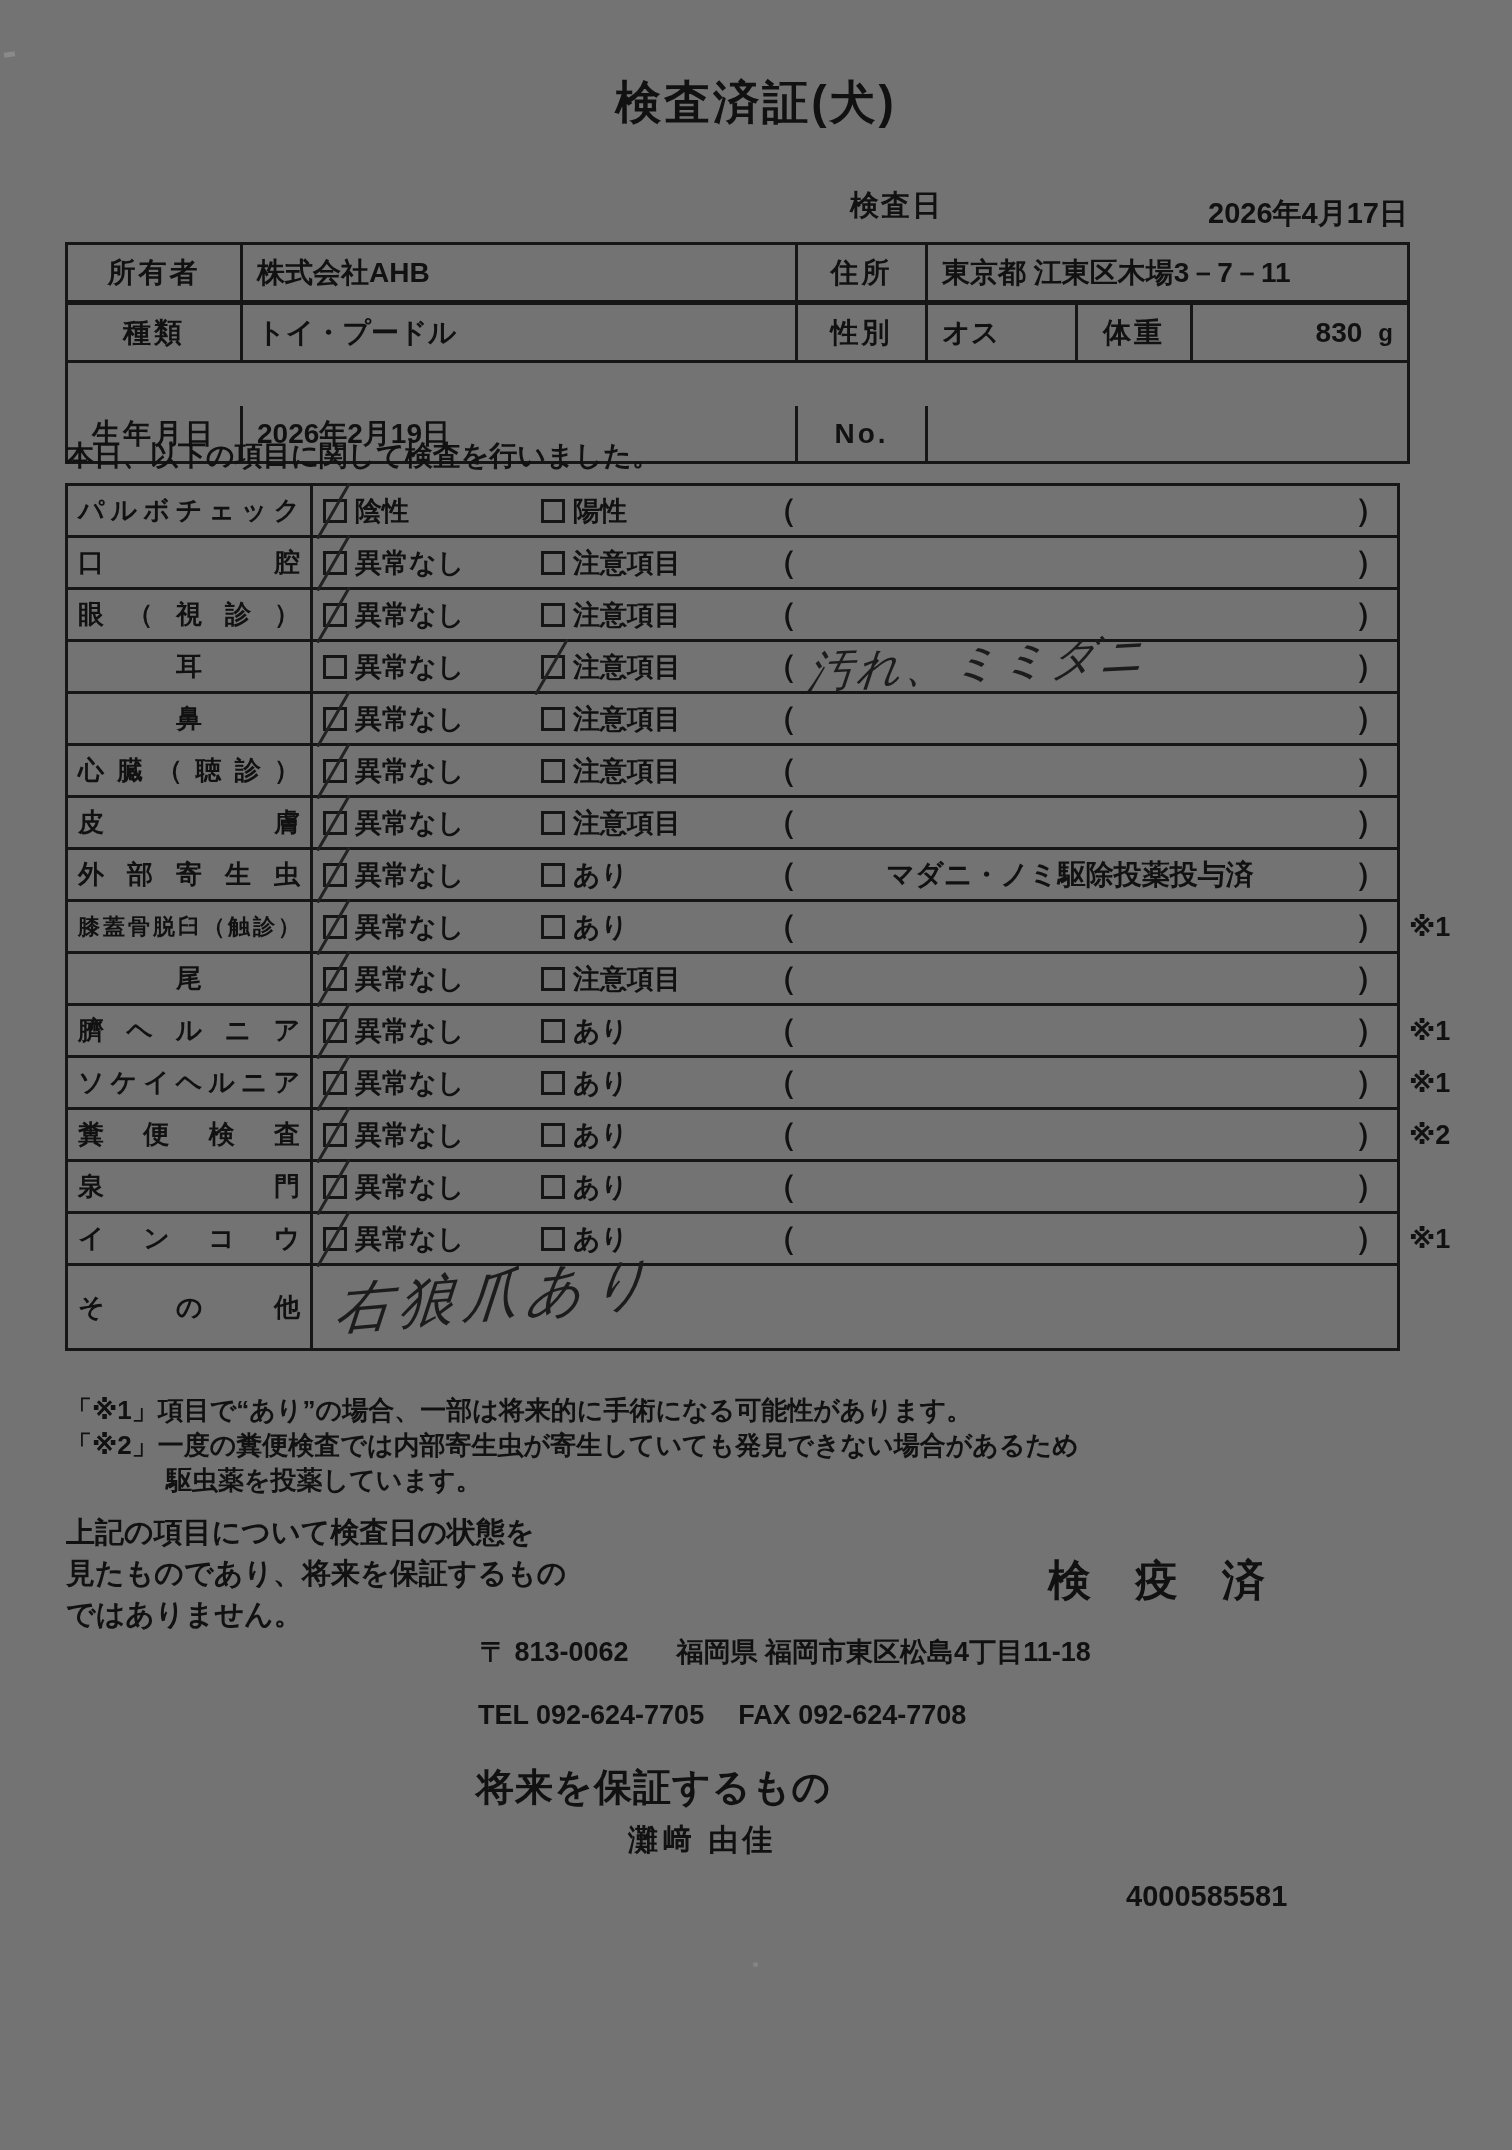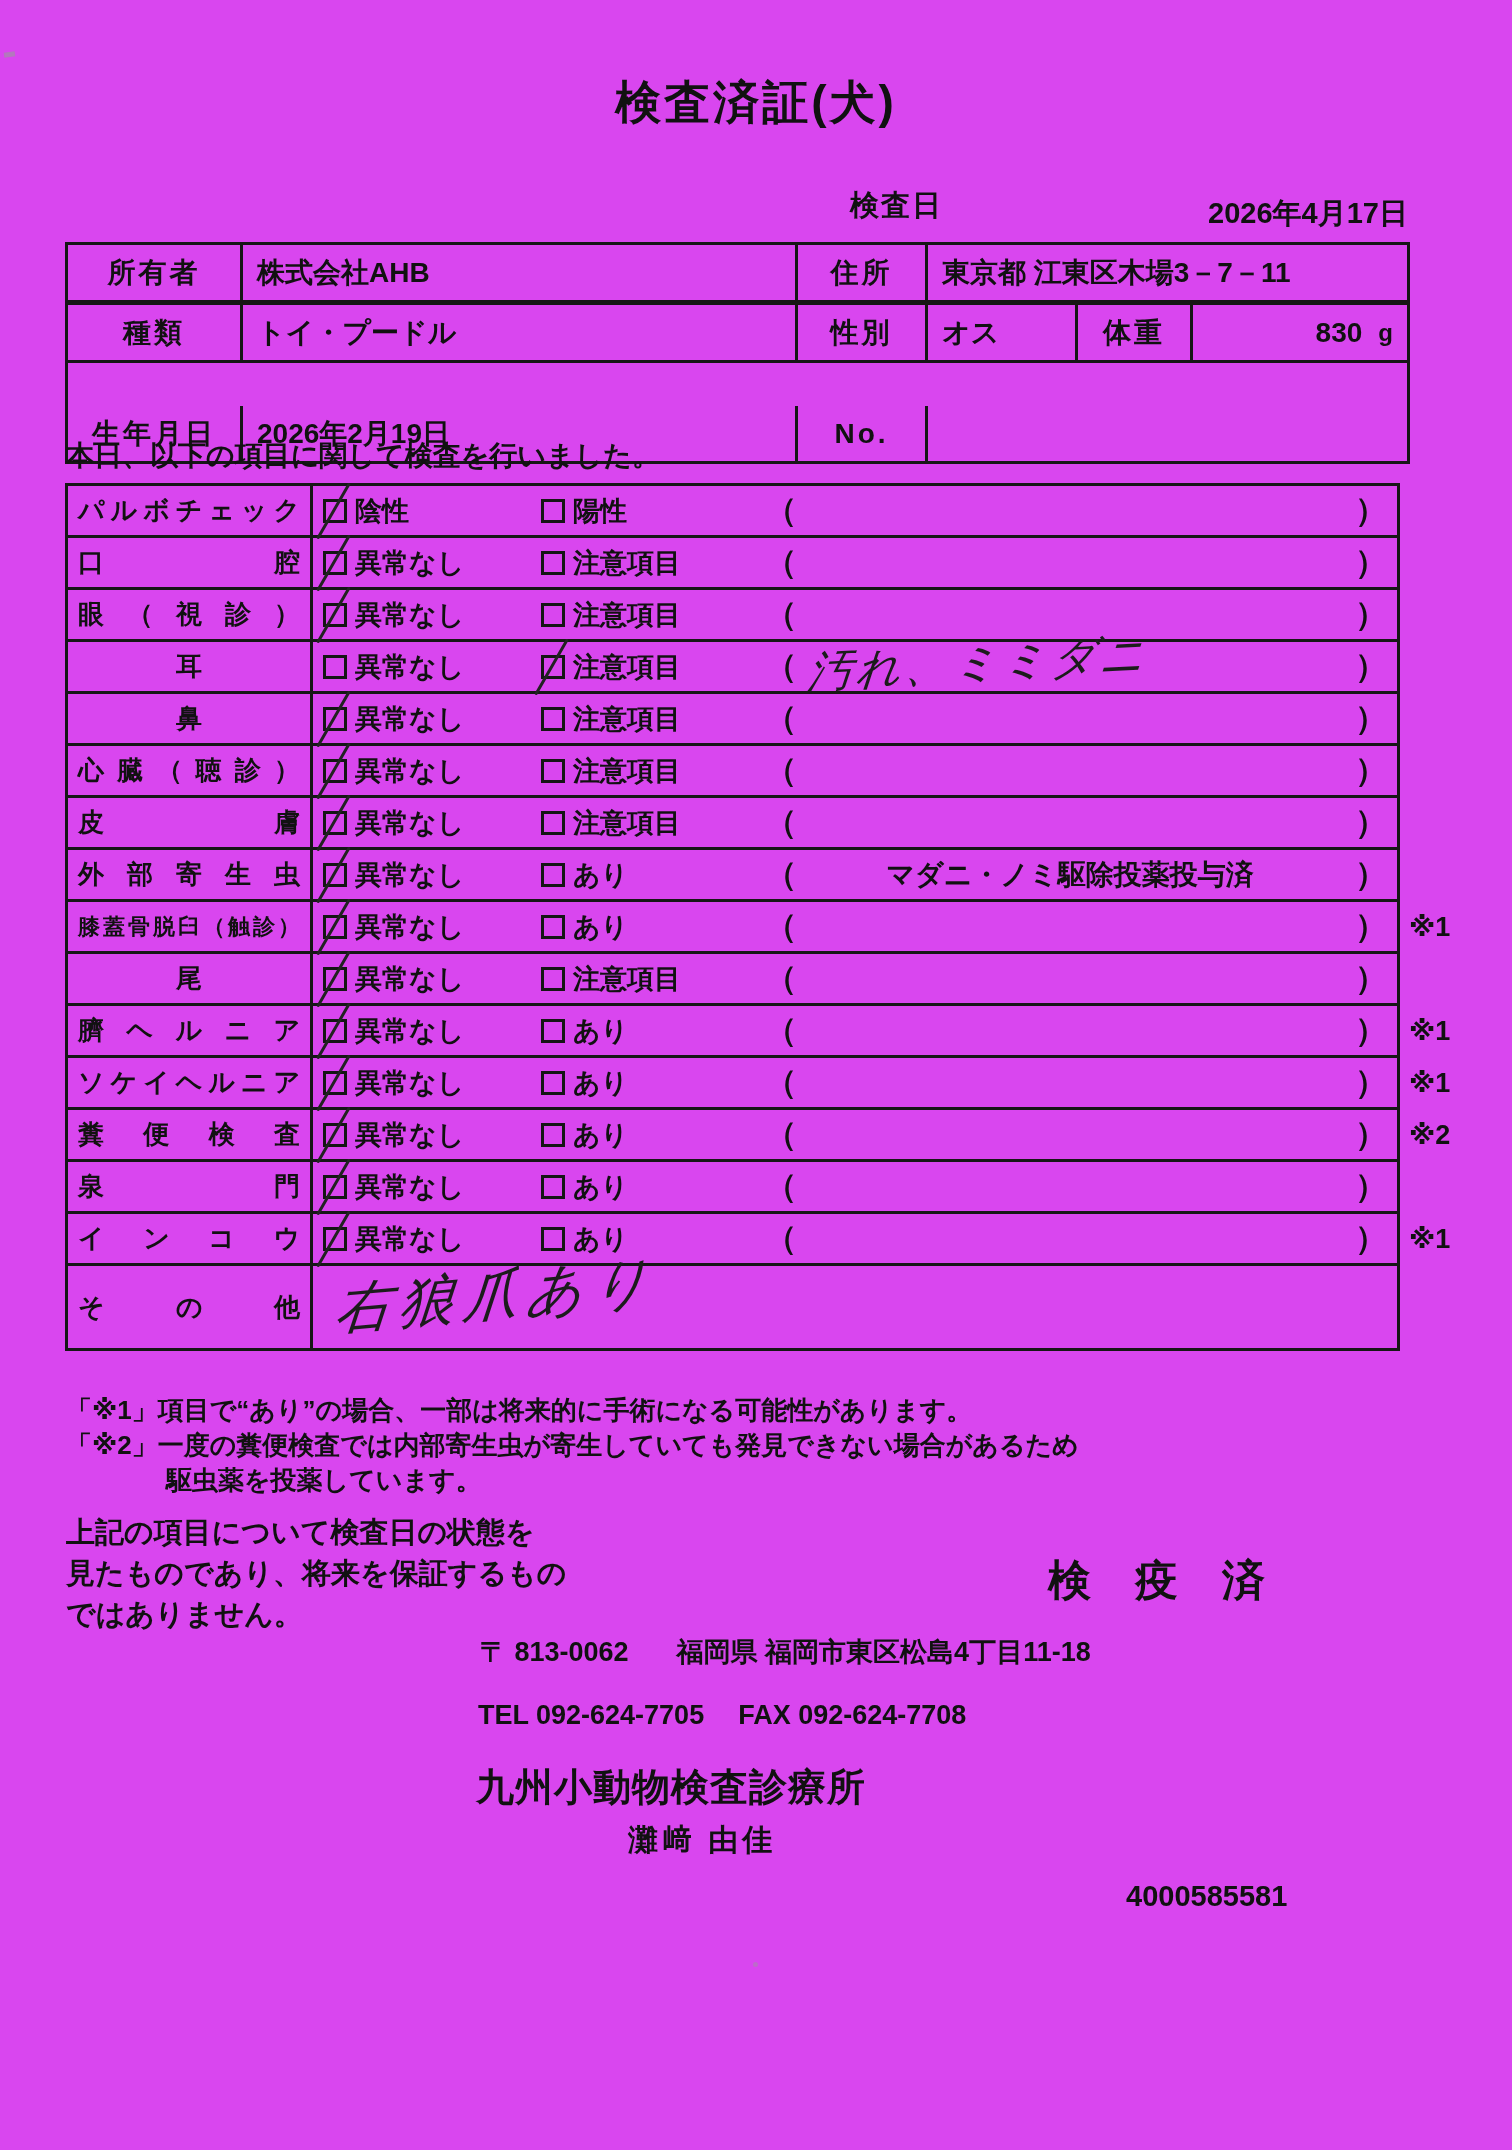--- a/index.html
+++ b/index.html
@@ -6,21 +6,21 @@
   html, body { background: #ffffff; }
   body {
     font-family: "Liberation Sans", "DejaVu Sans", sans-serif;
     color: #111;
     -webkit-font-smoothing: antialiased;
   }
   .page {
     position: relative;
     width: 1512px;
     height: 2150px;
-    background: #d946ef;
+    background: #737373;
     overflow: hidden;
   }
   .speck { position: absolute; background: #9a9a9a; }
   .speck.s1 { top: 52px; left: 4px; width: 11px; height: 5px; transform: rotate(-8deg); opacity: .6; }
   .speck.s2 { top: 1962px; left: 753px; width: 5px; height: 5px; border-radius: 50%; opacity: .45; }
 
   .title {
     position: absolute; top: 72px; left: 0; width: 100%;
     text-align: center; font-size: 46px; font-weight: bold; letter-spacing: 3px;
   }
@@ -575,16 +575,16 @@
   </div>
 
   <div class="stamp">検 疫 済</div>
 
   <div class="addr-line">
     <span>〒 813-0062</span><span class="gap">福岡県 福岡市東区松島4丁目11-18</span>
   </div>
   <div class="tel-line">
     <span>TEL 092-624-7705</span><span class="gap2">FAX 092-624-7708</span>
   </div>
-  <div class="clinic-name">九州小動物検査診療所</div>
+  <div class="clinic-name">将来を保証するもの</div>
   <div class="vet-name">灘﨑 由佳</div>
   <div class="serial">4000585581</div>
 </div>
 
 </body></html>

